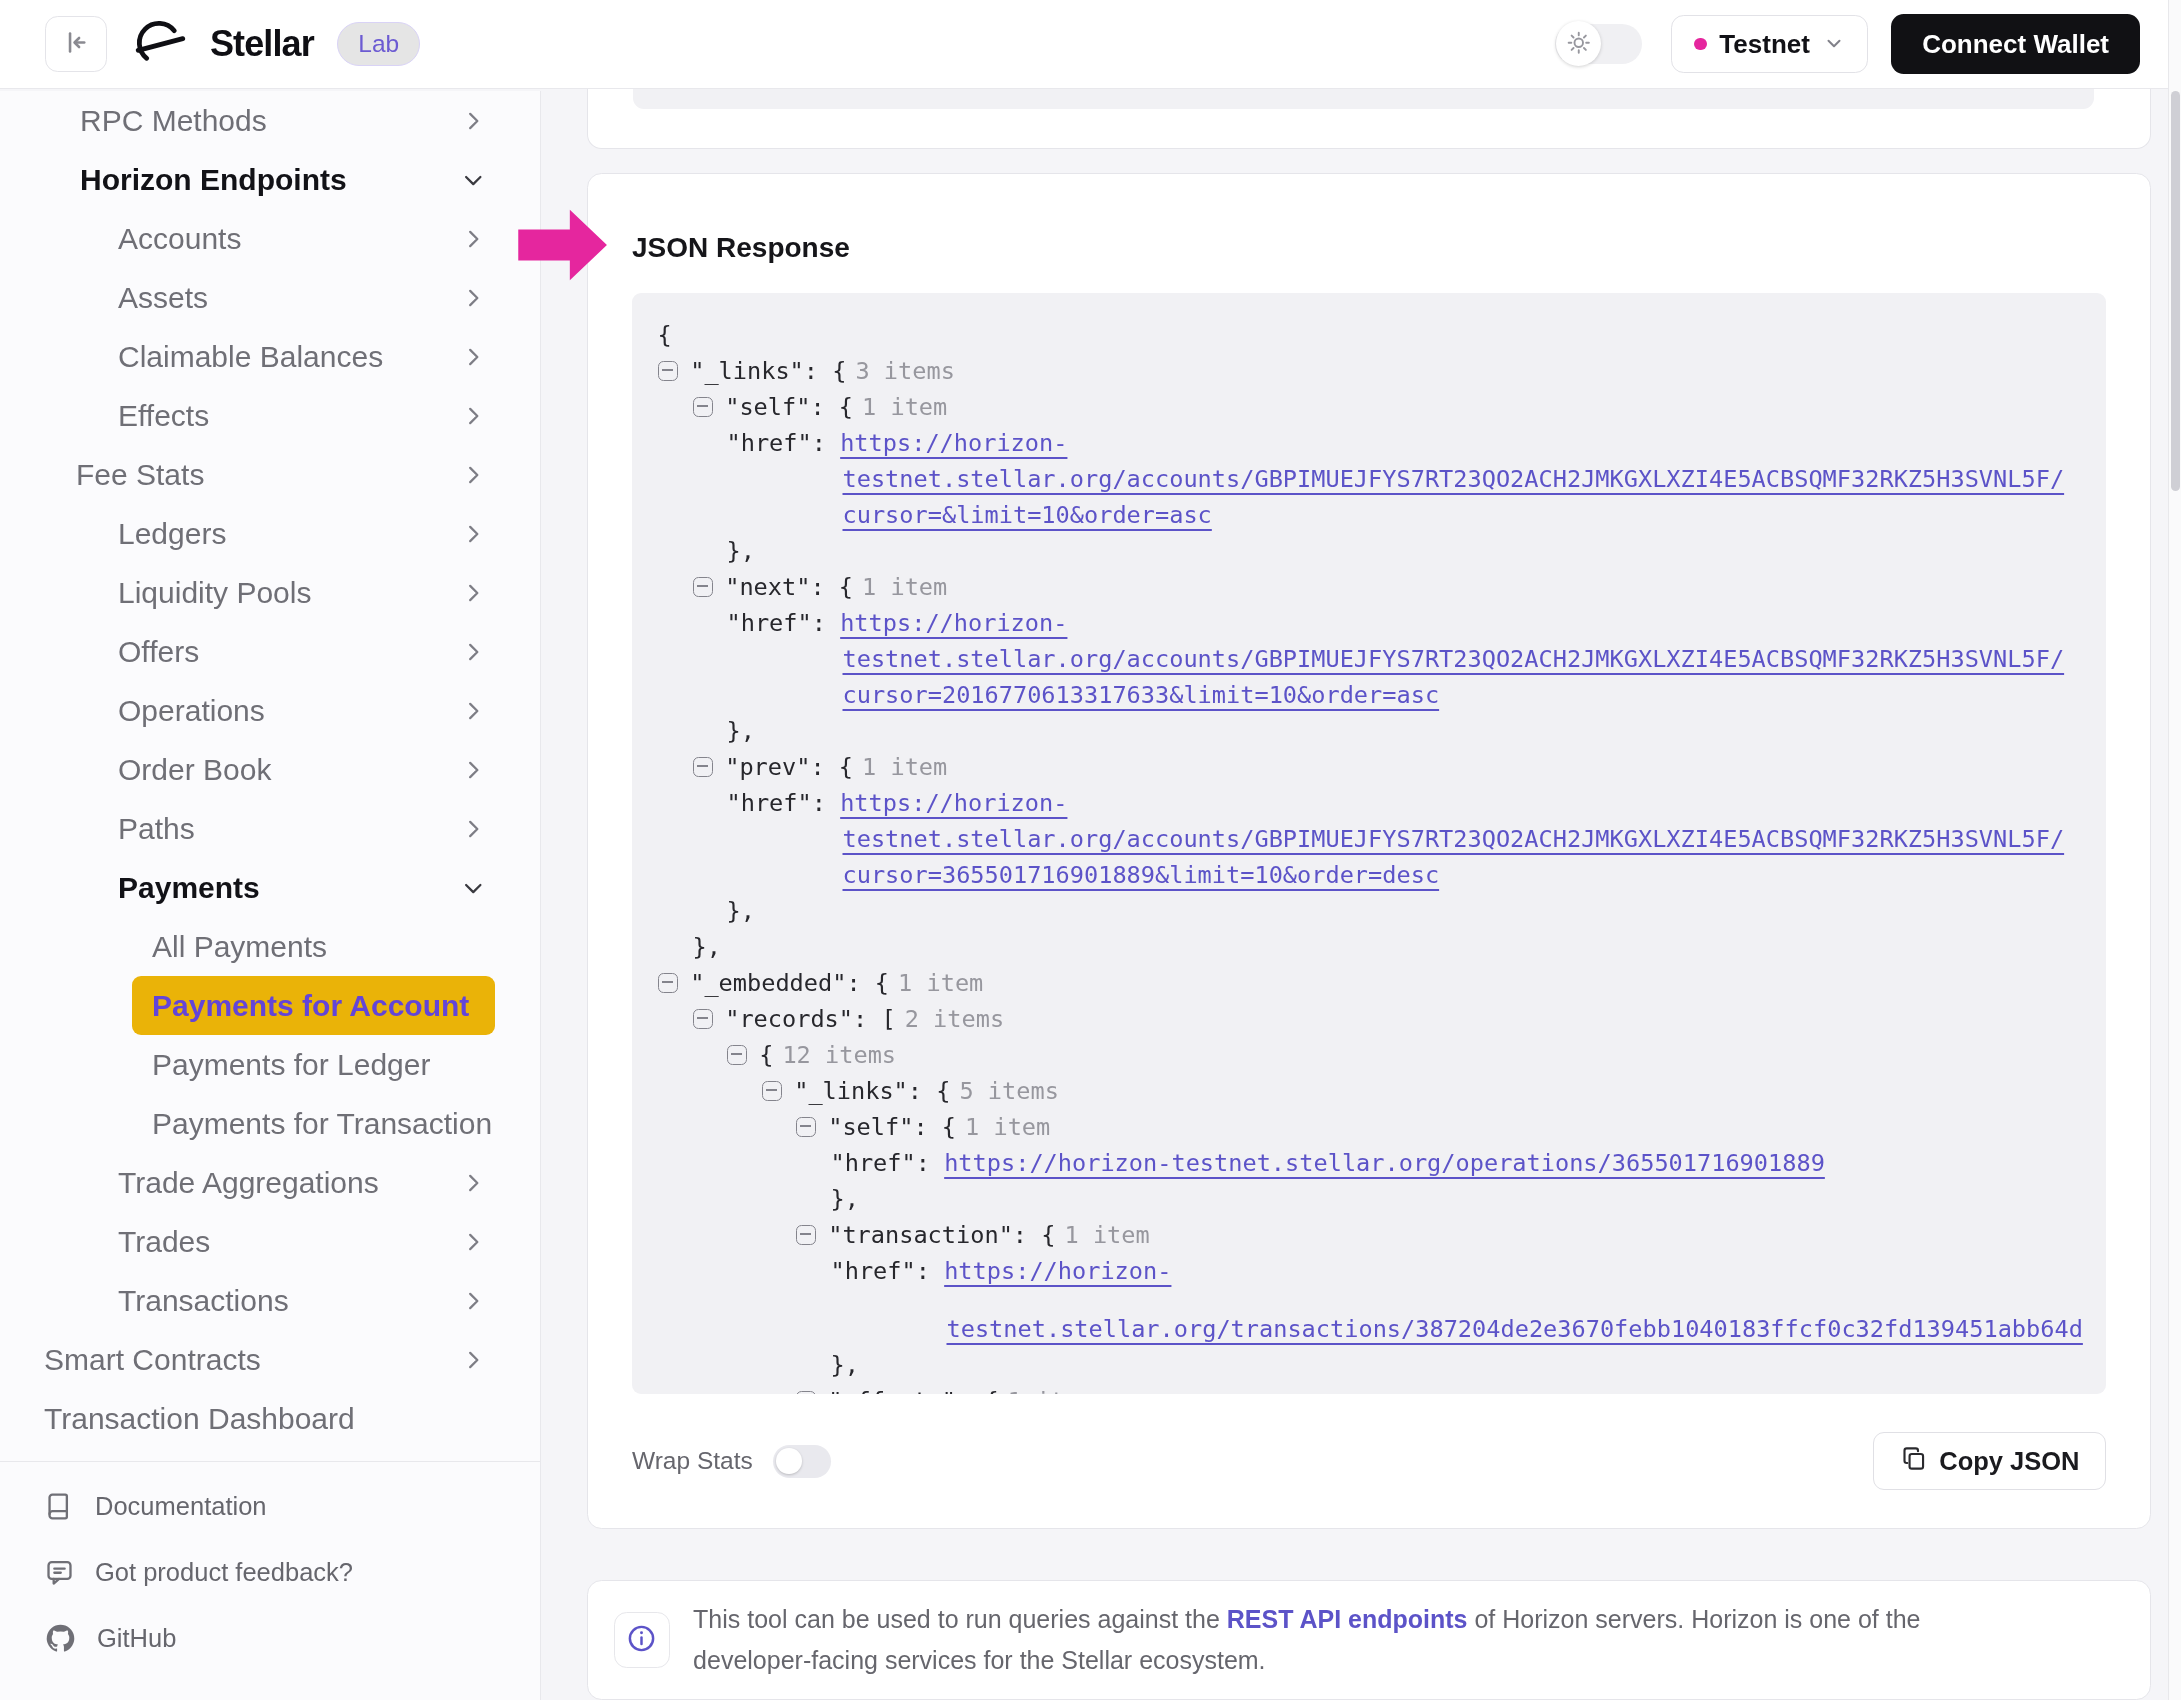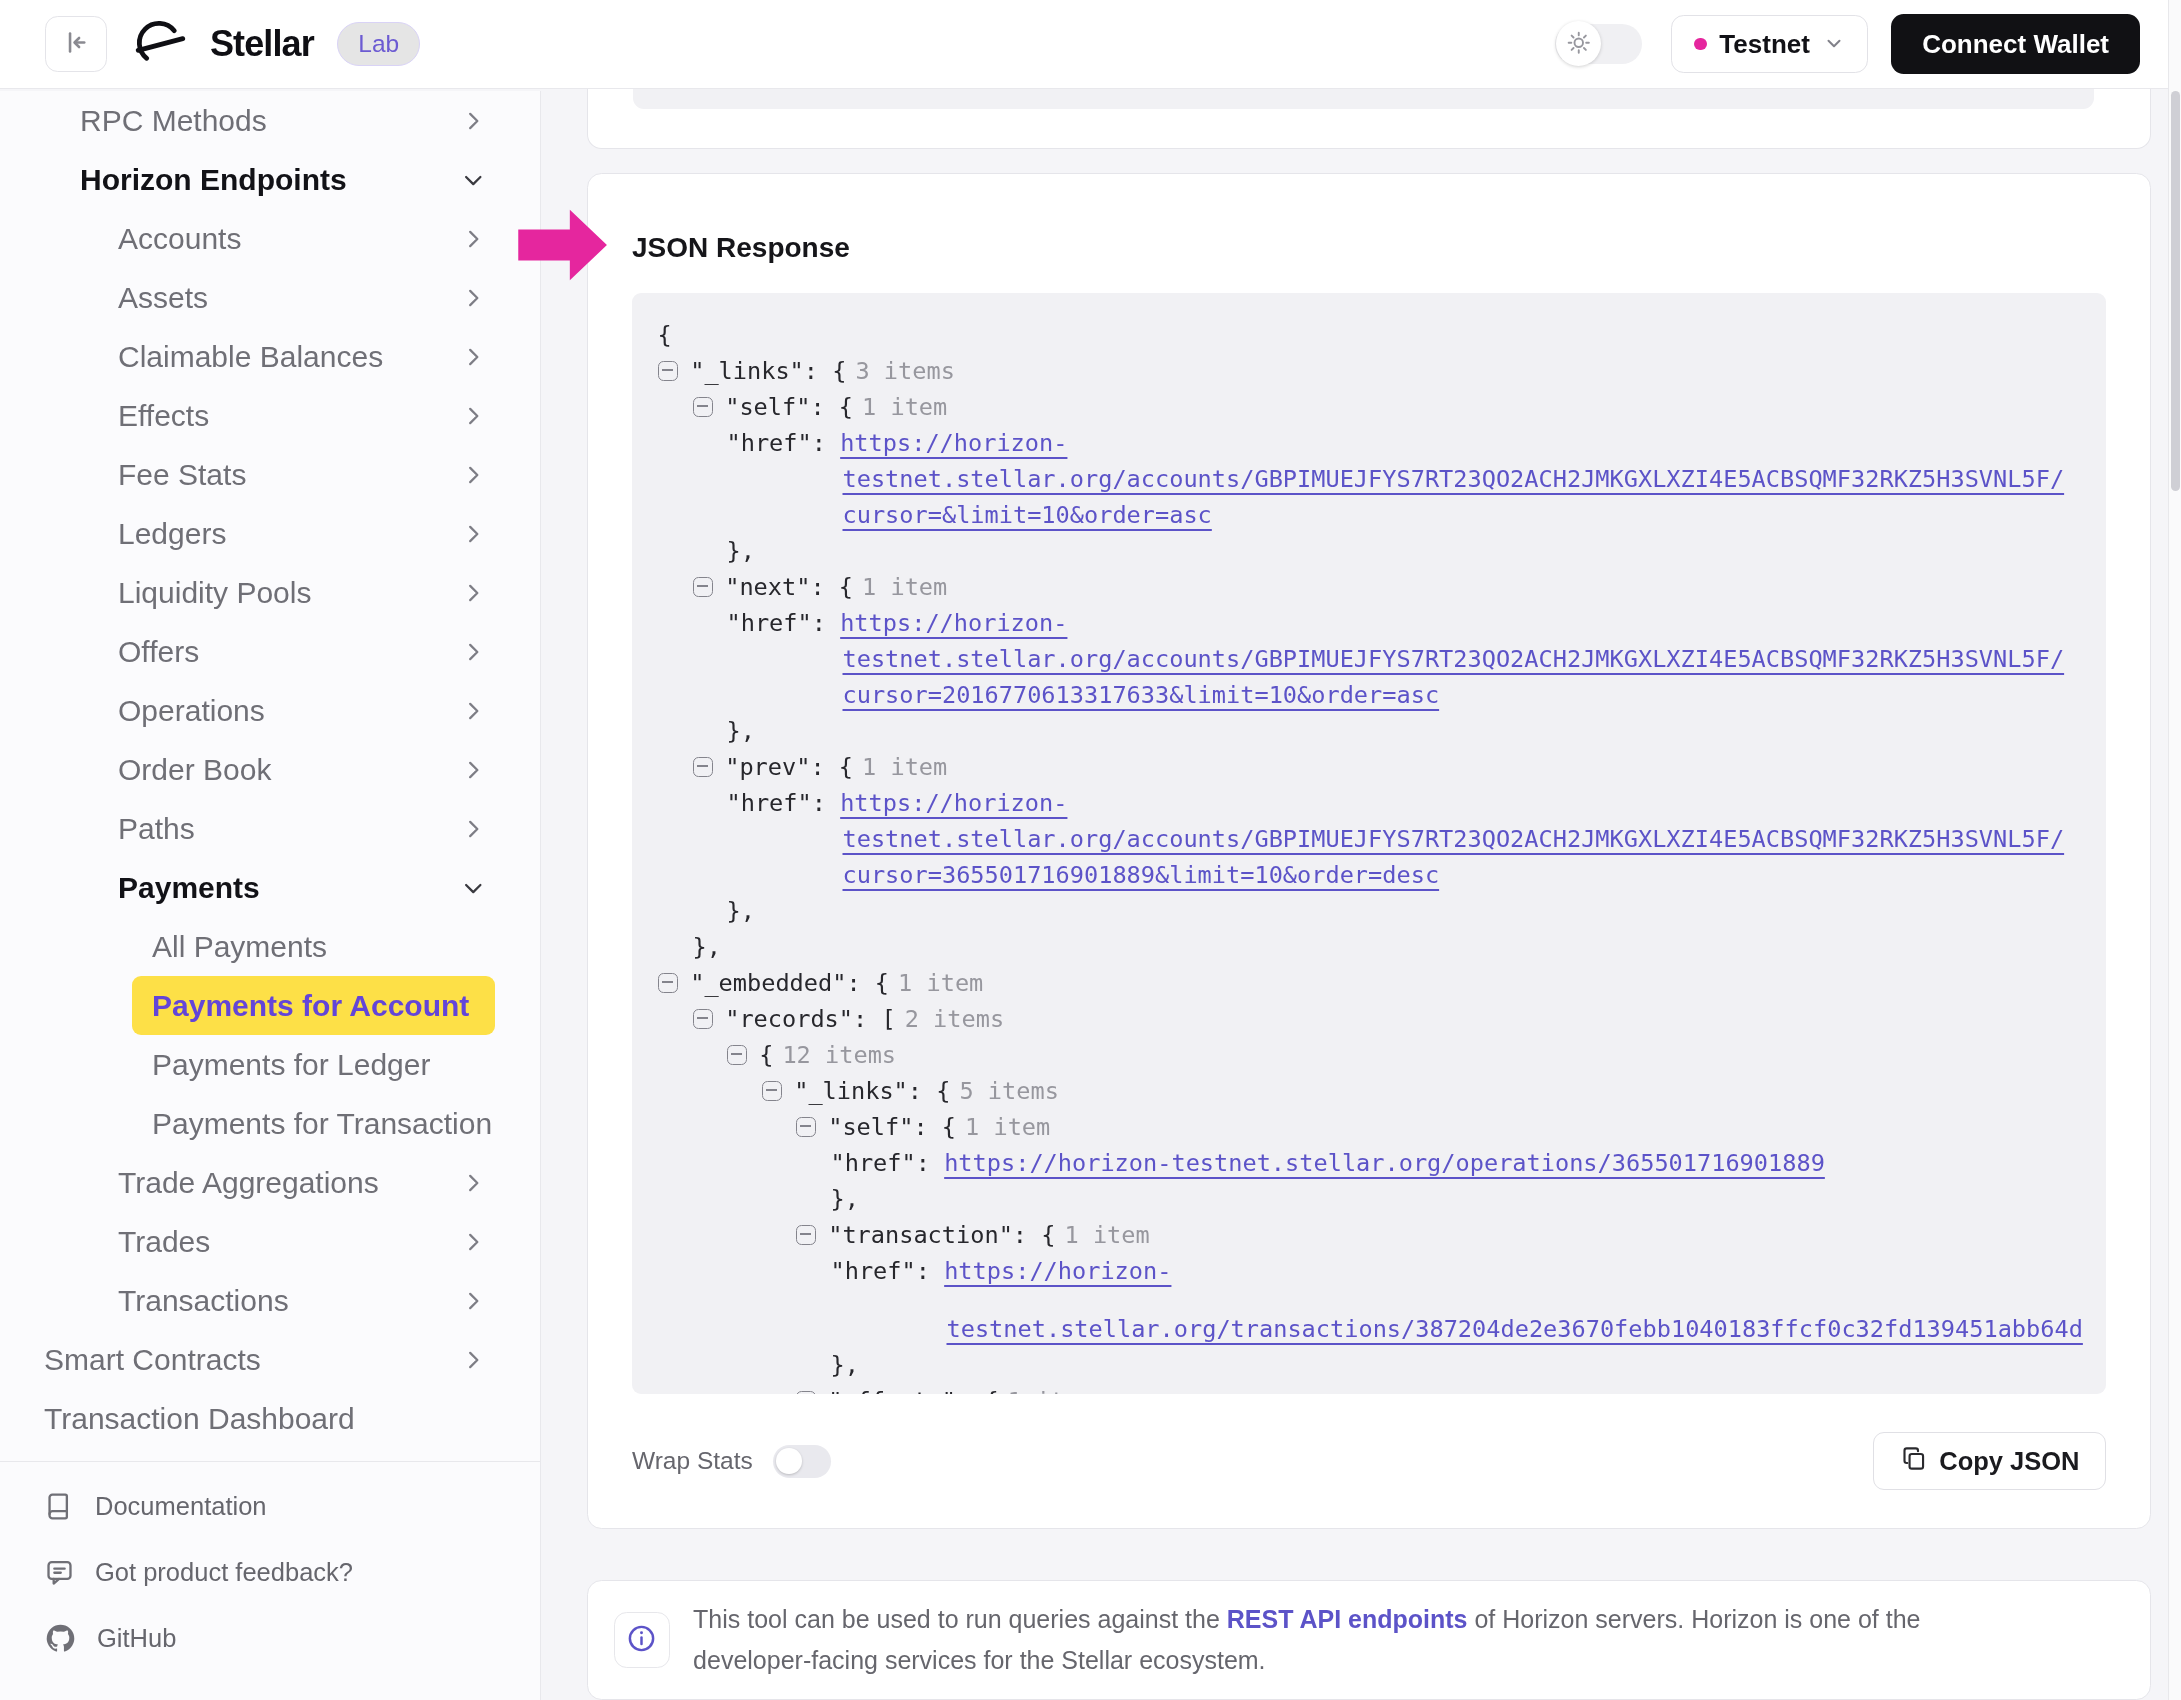--- a/index.html
+++ b/index.html
@@ -31,21 +31,21 @@
   .scrollbar { position:absolute; right:0; top:0; width:12.7px; height:1700px; background:#fafafb;
     border-left:0.9px solid #e8e8eb; z-index:6; }
   .scroll-thumb { position:absolute; left:1.8px; top:91px; width:9px; height:400px; border-radius:4.5px; background:#cfcfd5; }
 
   
   .sidebar { position:absolute; left:0; top:91px; width:541px; height:1609px; background:#fbfbfd;
     border-right:1.8px solid #e8e8ec; z-index:2; }
   .s-item { position:relative; height:59px; display:flex; align-items:center; font-size:30px; color:#6f6f76; cursor:pointer; }
   .s-item .chev { position:absolute; right:55px; top:50%; transform:translateY(-50%); display:flex; }
   .s-item.act { color:#121217; font-weight:600; }
-  .s-item.sel { margin:0 45px 0 132px; background:#fde047; border-radius:9px; color:#6345d8; font-weight:700; }
+  .s-item.sel { margin:0 45px 0 132px; background:#eab308; border-radius:9px; color:#6345d8; font-weight:700; }
   .s-footer { position:absolute; left:0; top:1370px; width:100%; border-top:1.8px solid #e8e8ec; padding-top:11px; }
   .f-item { height:66px; display:flex; align-items:center; padding-left:44px; gap:20px; font-size:25.5px; color:#66666d; cursor:pointer; }
   .f-item .f-ico { display:flex; }
 
   
   .main { position:absolute; left:543px; top:91px; width:1626px; height:1609px; background:#f5f5f8; }
   .card { position:absolute; left:44px; width:1564px; background:#fff; border:1.8px solid #e5e5ea; border-radius:14.5px; }
   .card-prev { top:-1.8px; height:60px; border-top:none; border-radius:0 0 14.5px 14.5px; overflow:hidden; }
   .prev-inset { position:absolute; left:45px; right:56px; top:0; height:20px; background:#f1f1f4; border-radius:0 0 11px 11px; }
   .card-json { top:82px; height:1356px; padding:42px 44px; }
@@ -179,21 +179,21 @@
     <div class="s-item" style="padding-left: 118px;">
       <span>Effects</span>
       <span class="chev">
         <svg width="24.5" height="24.5" viewBox="0 0 24 24" fill="none" stroke="#7d7d85" stroke-width="2.2" stroke-linecap="round" stroke-linejoin="round">
           <path d="M9 5l7 7-7 7"></path>
         </svg>
       </span>
 
     </div>
 
-    <div class="s-item" style="padding-left: 118px;">
+    <div class="s-item" style="padding-left: 76px;">
       <span>Fee Stats</span>
       <span class="chev">
         <svg width="24.5" height="24.5" viewBox="0 0 24 24" fill="none" stroke="#7d7d85" stroke-width="2.2" stroke-linecap="round" stroke-linejoin="round">
           <path d="M9 5l7 7-7 7"></path>
         </svg>
       </span>
 
     </div>
 
     <div class="s-item" style="padding-left: 118px;">

